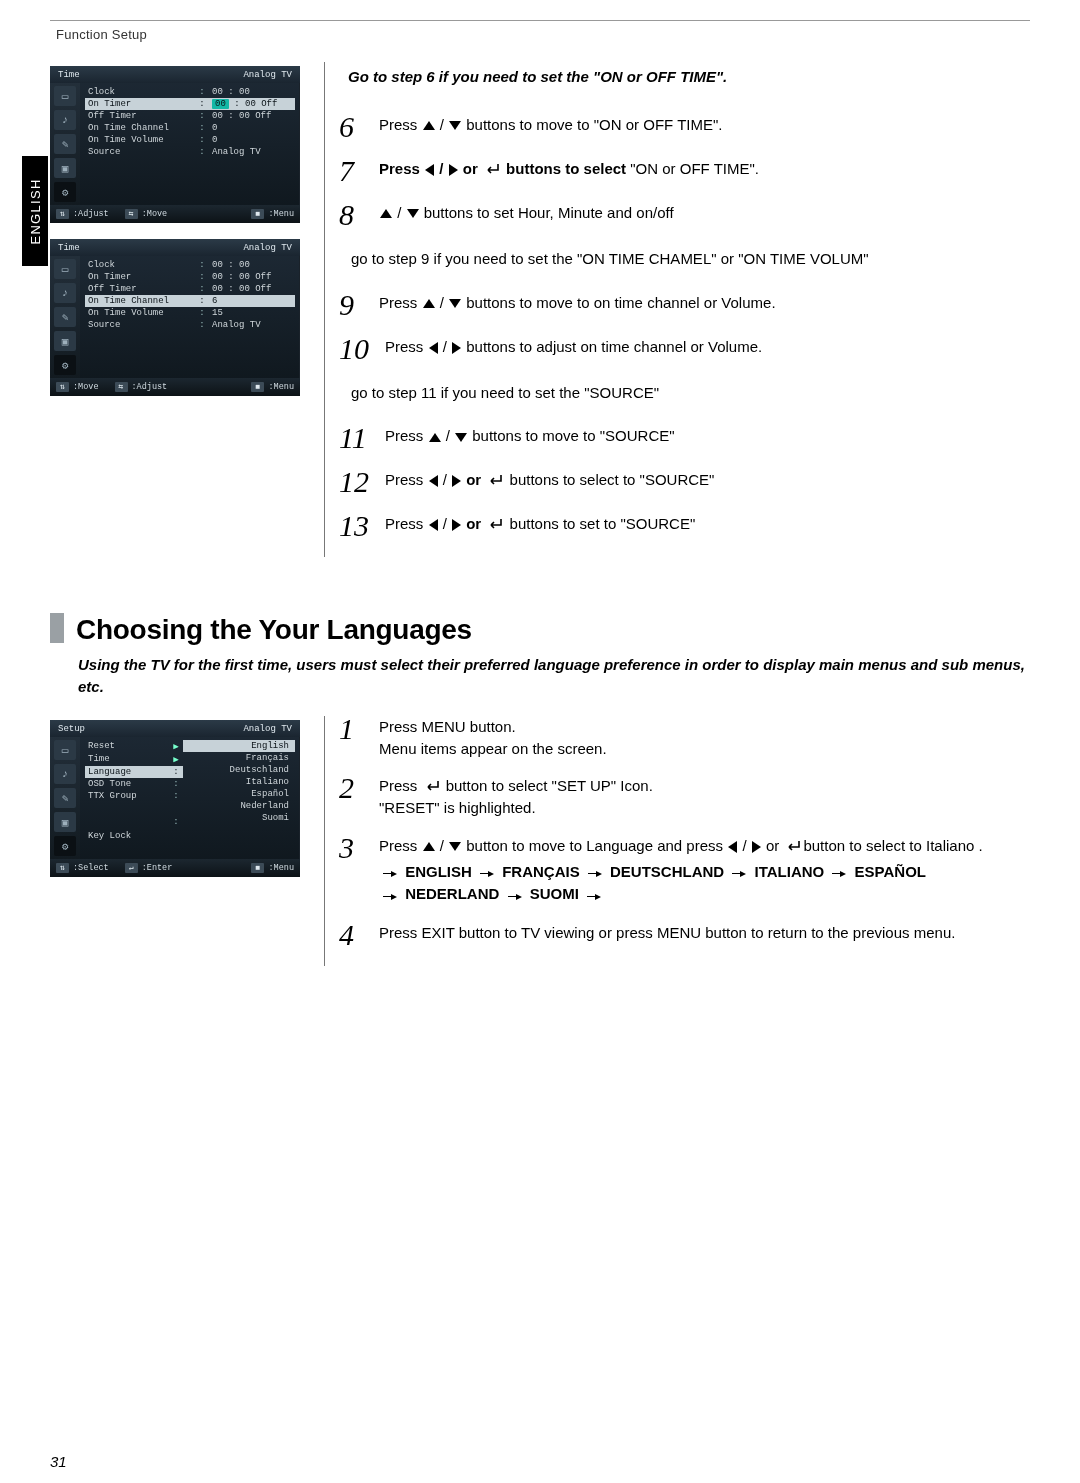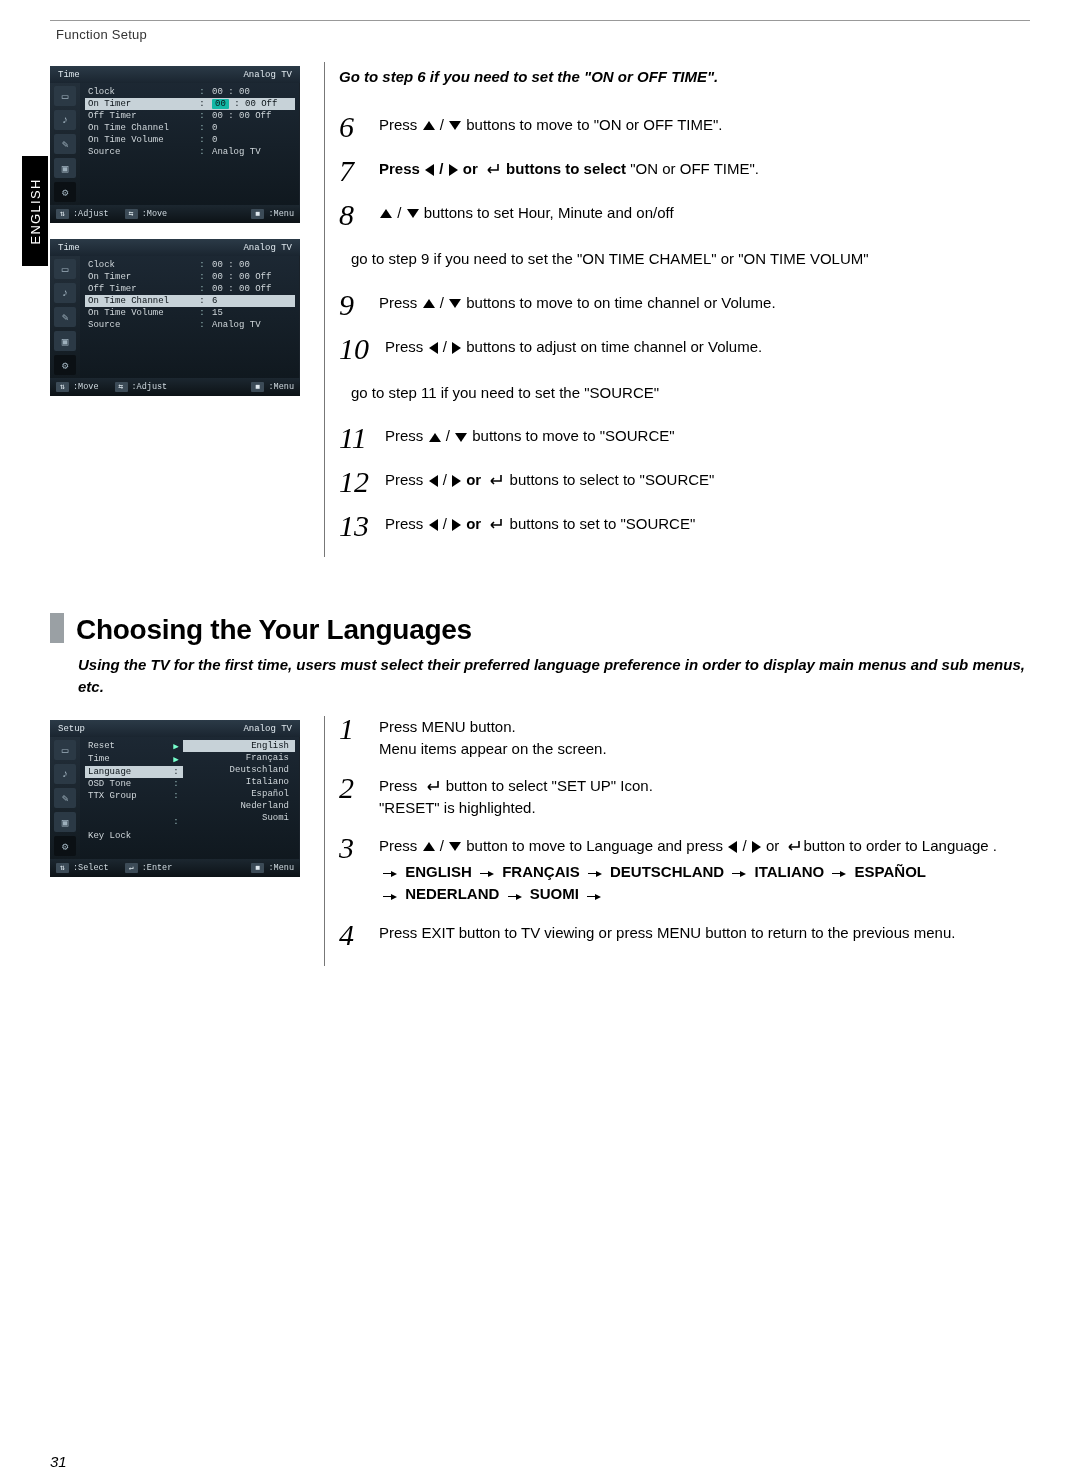--- a/index.html
+++ b/index.html
@@ -155,21 +155,21 @@
     text-align:center;
     color:#dfe8ee;
   }
   .lang-list { }
   .lang-list .menu-row { justify-content: flex-end; padding-right: 6px;}
   .lang-list .menu-row .val { text-align: right; }
 
   .intro-it {
     font-style: italic;
     font-weight: bold;
-    margin: 4px 0 26px 0;
+    margin: 4px 0 26px 9px;
     font-size: 15px;
   }
   .step {
     display: flex;
     align-items: flex-start;
     margin: 0 0 16px 0;
   }
   .step .num {
     font-family: "Times New Roman", Times, serif;
     font-style: italic;
@@ -561,21 +561,21 @@
                   <path d="M14 1 L14 7 L4 7 M4 7 L7 4 M4 7 L7 10" stroke="#000" stroke-width="1.6" fill="none"></path>
                 </svg></span><span> button to select "SET UP" Icon.</span></span>
             <span class="line">"RESET" is highlighted.</span>
           </div>
       </div>
       <div class="step">
         <div class="num">3</div>
         <div class="txt">
           <span class="line"><span>Press </span><span class="tri up"></span> / <span class="tri down"></span><span> button to move to Language and press </span><span class="tri left"></span> / <span class="tri right"></span><span> or </span><span class="enter-ic"><svg width="16" height="12">
                   <path d="M14 1 L14 7 L4 7 M4 7 L7 4 M4 7 L7 10" stroke="#000" stroke-width="1.6" fill="none"></path>
-                </svg></span><span>button to order  to  Language .</span></span>
+                </svg></span><span>button to select  to  Italiano .</span></span>
           <span class="lang-chain" id="langchain"><span class="arrow-r-thin"></span> ENGLISH <span class="arrow-r-thin"></span> FRANÇAIS <span class="arrow-r-thin"></span> DEUTSCHLAND <span class="arrow-r-thin"></span> ITALIANO <span class="arrow-r-thin"></span> ESPAÑOL <br><span class="arrow-r-thin"></span> NEDERLAND <span class="arrow-r-thin"></span> SUOMI <span class="arrow-r-thin"></span></span>
         </div>
       </div>
       <div class="step">
         <div class="num">4</div>
         <div class="txt">Press EXIT button to TV viewing or press MENU button to return to the previous menu.</div>
       </div>
     </div>
   </div>
 

